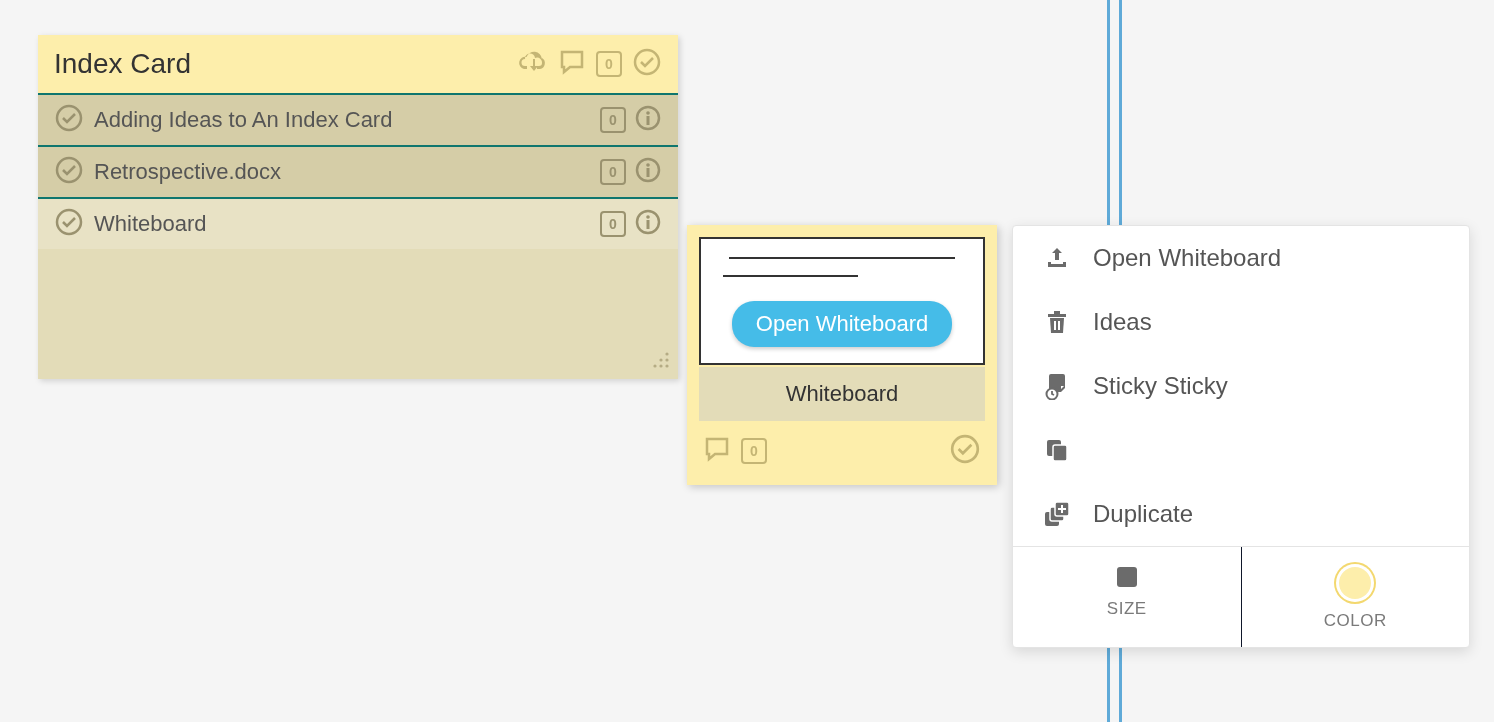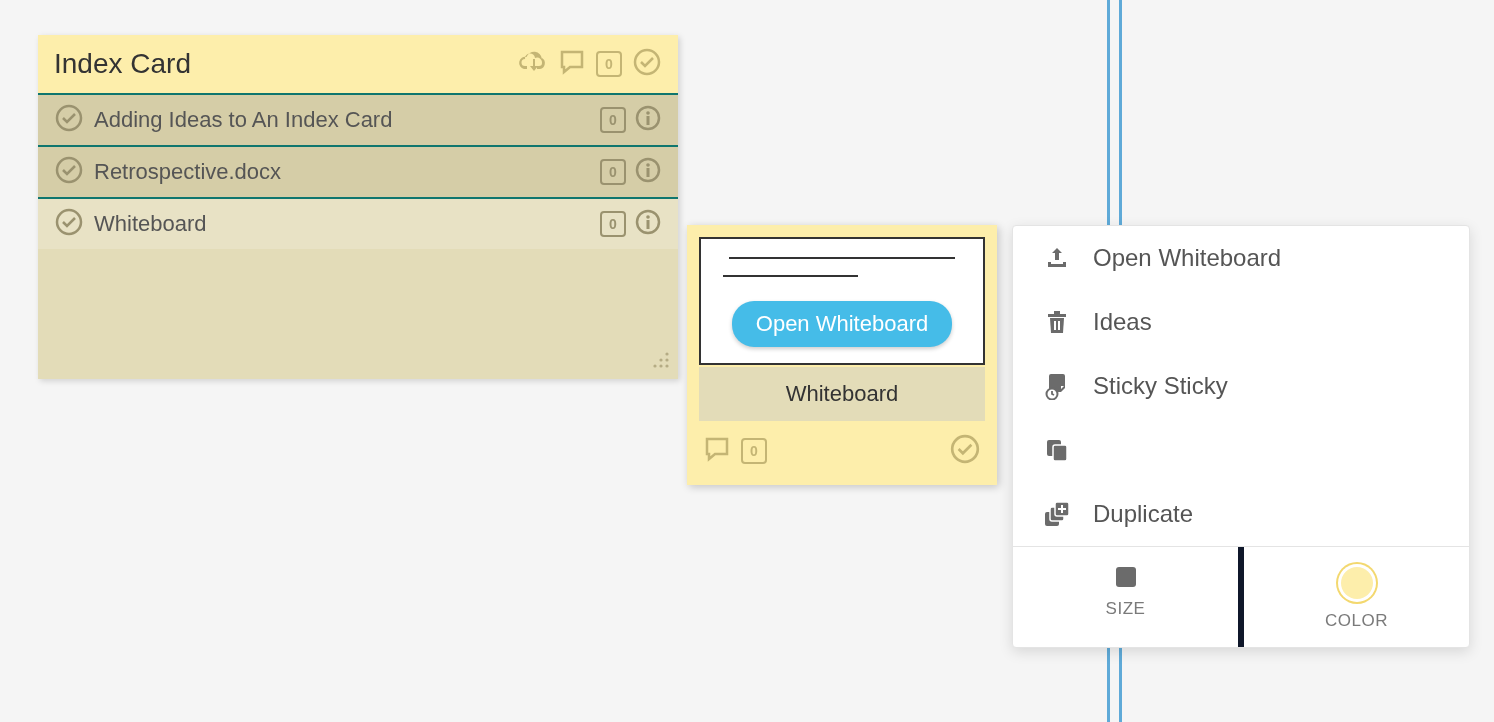--- a/index.html
+++ b/index.html
@@ -188,21 +188,21 @@
     }
     .menu-footer-item {
       flex: 1;
       display: flex;
       flex-direction: column;
       align-items: center;
       padding: 20px 10px 16px 10px;
       gap: 12px;
       cursor: pointer;
     }
-    .menu-footer-item + .menu-footer-item { border-left: 6px solid #0f172a; }
+    .menu-footer-item + .menu-footer-item { border-left: 1px solid #0f172a; }
     .footer-label { font-size: 17px; color: #7a7a7a; letter-spacing: 0.5px; }
     .size-square { width: 20px; height: 20px; background: #6b6b6b; border-radius: 3px; }
     .color-circle {
       width: 32px; height: 32px; border-radius: 50%;
       background: #fdeeab;
       box-shadow: 0 0 0 3px #fff, 0 0 0 5px #f3d86f;
     }
   </style>
 </head>
 <body>

